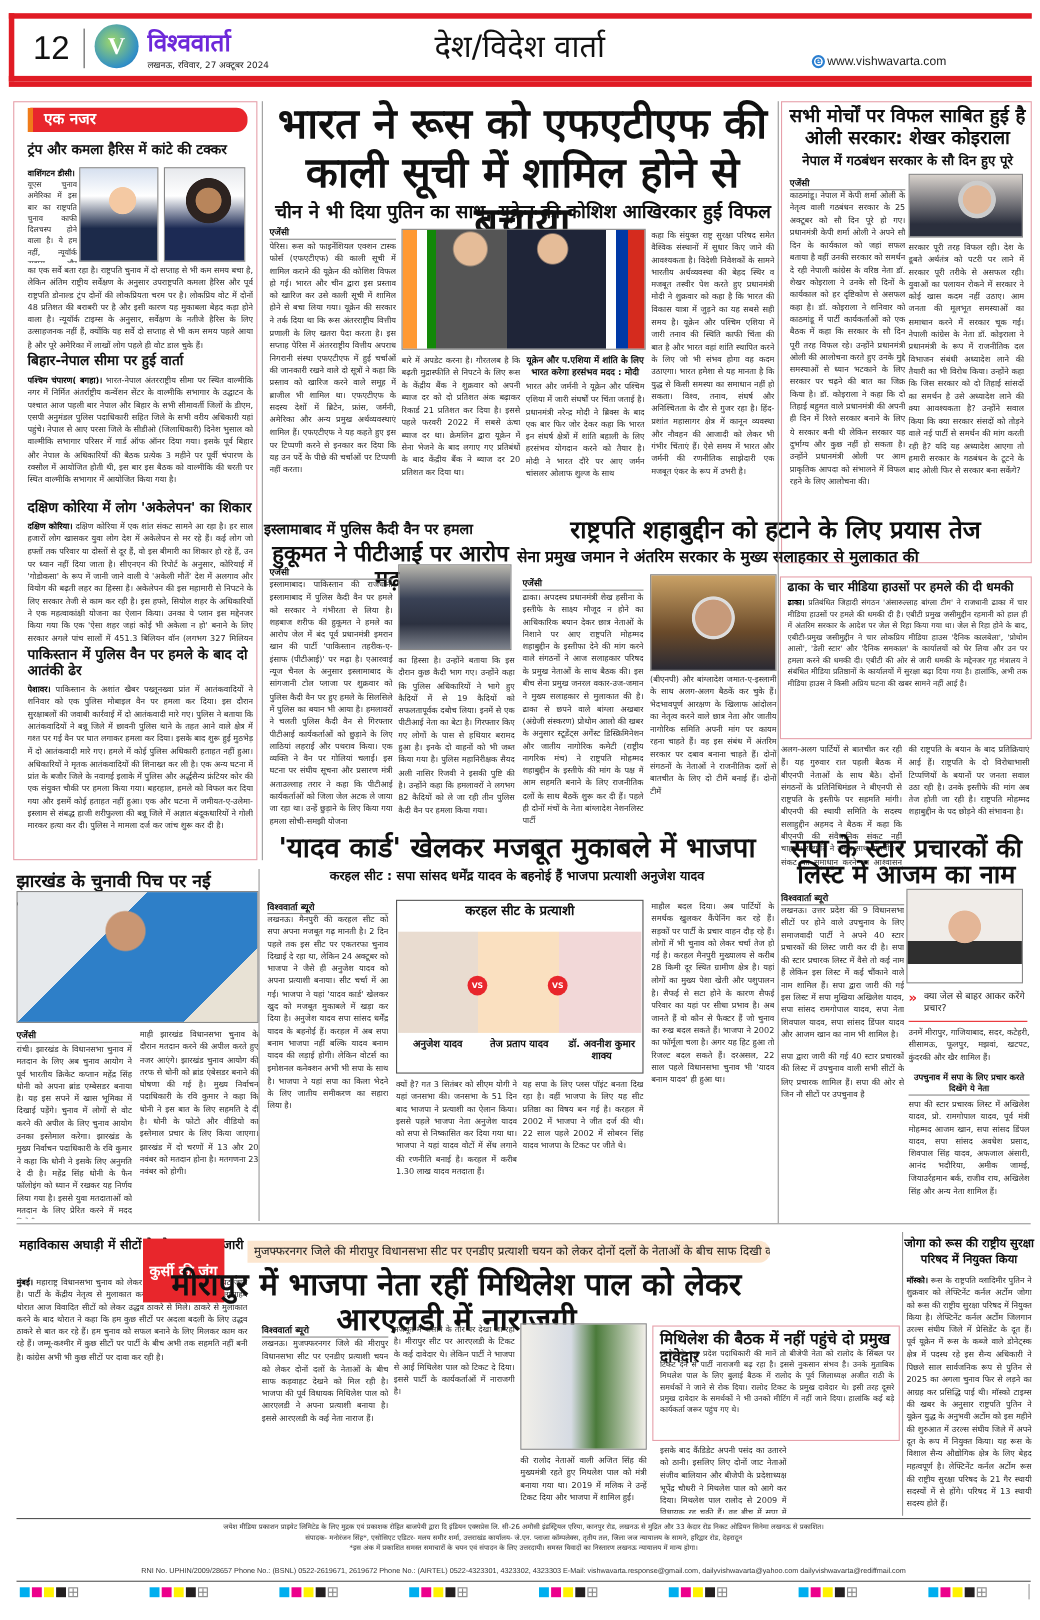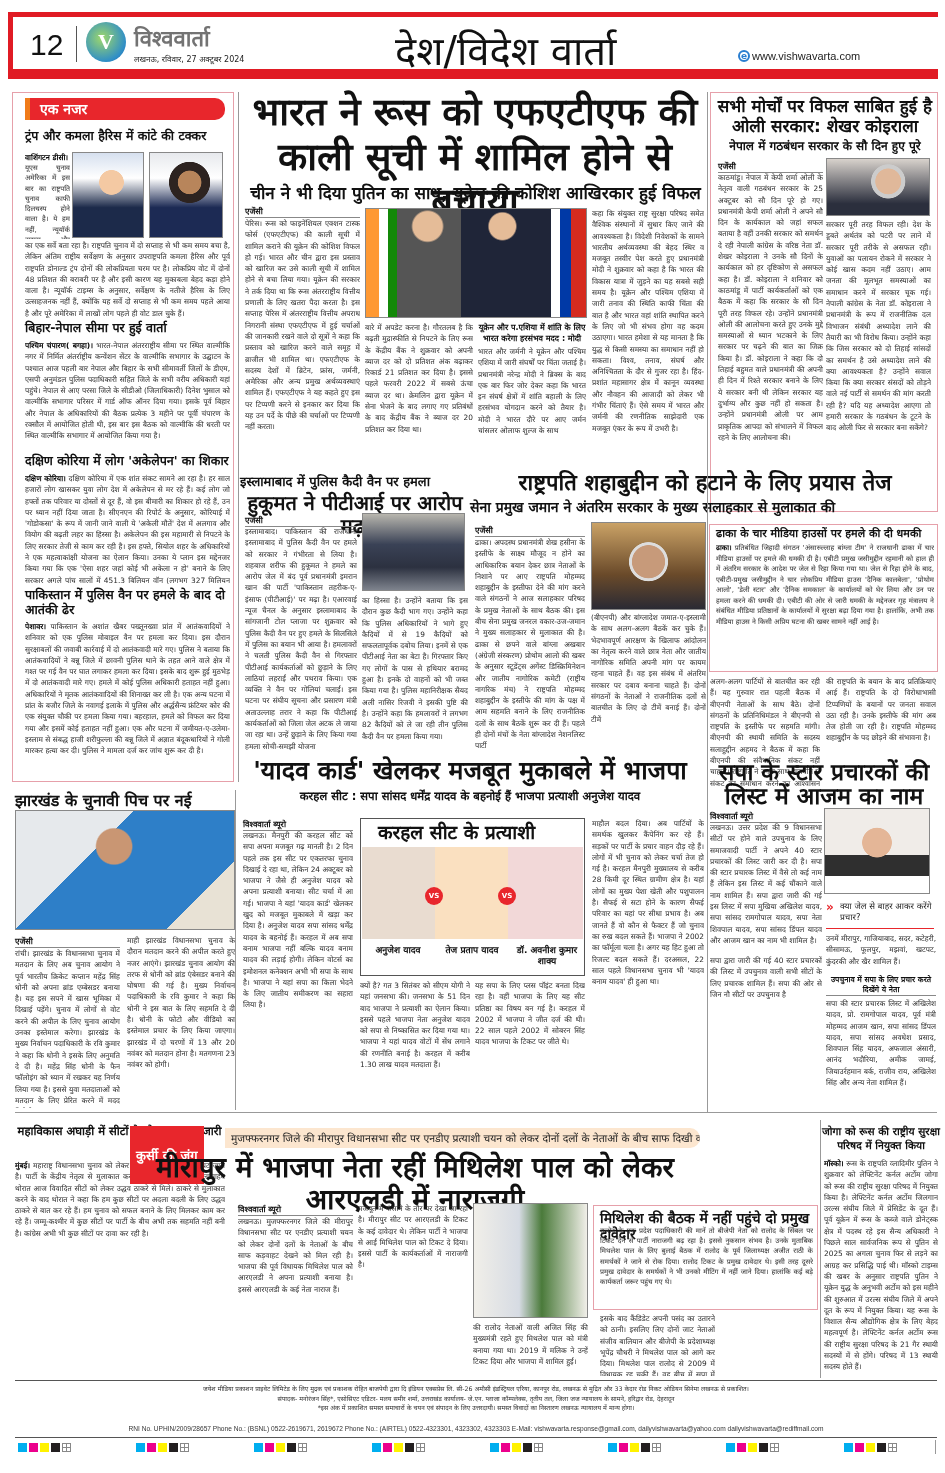--- a/index.html
+++ b/index.html
@@ -11,23 +11,23 @@
 .hd{font-family:"DejaVu Sans",sans-serif;font-weight:bold;color:#111;line-height:1.15}
 .pinkbox{border:1.5px solid #e6a0aa}
 .img{overflow:hidden;border:1px solid #888}
 .agency{font-size:8px;font-weight:bold;border-bottom:1px solid #888;padding-bottom:1px;margin-bottom:2px;color:#111}
 .divider{background:#999}
 
 #mast{left:8px;top:12px;width:930px;height:62px;border-left:5px solid #e01b24;border-top:5px solid #e01b24;border-bottom:5px solid #e01b24}
 #mast:before{content:"";position:absolute}
 #pageno{left:30px;top:28px;font-size:30px;font-family:"Liberation Sans",sans-serif;color:#111}
 #logo{left:86px;top:22px;width:40px;height:40px;border-radius:50%;background:radial-gradient(circle at 40% 40%,#9fd86a,#2f8ec7 70%,#1d5a9a);color:#fff;font-weight:bold;font-size:22px;text-align:center;line-height:40px;font-family:"Liberation Serif",serif}
-#brand{left:134px;top:22px;font-size:22px;font-weight:bold;color:#737373}
+#brand{left:134px;top:22px;font-size:22px;font-weight:bold;color:#6d28d9}
 #dateline{left:134px;top:53px;font-size:8px;color:#222}
-#section{left:395px;top:22px;font-size:40px;color:#111}
+#section{left:395px;top:22px;font-size:28px;color:#111}
 #site{left:752px;top:50px;font-size:11px;color:#222;font-family:"Liberation Sans",sans-serif}
 #site-ico{left:738px;top:50px;width:12px;height:12px;border-radius:50%;border:2px solid #2a7ed0;color:#2a7ed0;font-size:9px;line-height:8px;text-align:center;font-weight:bold}
 
 #eknazar{left:12px;top:92px;width:222px;height:690px}
 #eknazar-tag{left:25px;top:98px;width:200px;height:22px;background:#e8262c;border-left:5px solid #f07b1a;border-radius:0 10px 10px 0;color:#fff;font-size:14px;font-weight:bold;padding-left:10px;line-height:22px}
 .sub{font-size:12.5px;font-weight:bold;color:#111;line-height:15px}
 
 .p-trump{background:radial-gradient(circle at 55% 35%,#f4c9a3 0 18%,transparent 19%),linear-gradient(180deg,#d6e0ef 0,#fff 30%,#1c2a4a 65%)}
 .p-kamala{background:radial-gradient(circle at 55% 35%,#b8855b 0 17%,#2d2320 18% 30%,transparent 31%),linear-gradient(180deg,#e7e9ed 0,#fff 30%,#1c2a54 65%)}
 .p-modi{background:radial-gradient(circle at 28% 16%,#e5bc98 0 8%,transparent 9%),radial-gradient(circle at 62% 16%,#e5bc98 0 8%,transparent 9%),linear-gradient(90deg,#ff9933 0 6%,#fff 6% 10%,#138808 10% 14%,#555 14% 43%,#1f2538 43% 84%,#fff 84% 88%,#0039a6 88% 93%,#d52b1e 93%)}
@@ -122,21 +122,21 @@
 <div class="abs agency" style="left:15px;top:935px;width:105px">एजेंसी</div>
 <div class="abs txt" style="left:15px;top:948px;width:105px;height:160px">रांची। झारखंड के विधानसभा चुनाव में मतदान के लिए अब चुनाव आयोग ने पूर्व भारतीय क्रिकेट कप्तान महेंद्र सिंह धोनी को अपना ब्रांड एम्बेसडर बनाया है। यह इस सपने में खास भूमिका में दिखाई पड़ेंगे। चुनाव में लोगों से वोट करने की अपील के लिए चुनाव आयोग उनका इस्तेमाल करेगा। झारखंड के मुख्य निर्वाचन पदाधिकारी के रवि कुमार ने कहा कि धोनी ने इसके लिए अनुमति दे दी है। महेंद्र सिंह धोनी के फैन फॉलोइंग को ध्यान में रखकर यह निर्णय लिया गया है। इससे युवा मतदाताओं को मतदान के लिए प्रेरित करने में मदद मिलेगी।</div>
 <div class="abs txt" style="left:127px;top:935px;width:108px;height:173px">माही झारखंड विधानसभा चुनाव के दौरान मतदान करने की अपील करते हुए नजर आएंगे। झारखंड चुनाव आयोग की तरफ से धोनी को ब्रांड एंबेसडर बनाने की घोषणा की गई है। मुख्य निर्वाचन पदाधिकारी के रवि कुमार ने कहा कि धोनी ने इस बात के लिए सहमति दे दी है। धोनी के फोटो और वीडियो का इस्तेमाल प्रचार के लिए किया जाएगा। झारखंड में दो चरणों में 13 और 20 नवंबर को मतदान होना है। मतगणना 23 नवंबर को होगी।</div>
 
 <div class="abs hd" style="left:235px;top:757px;width:470px;font-size:25px;text-align:center">'यादव कार्ड' खेलकर मजबूत मुकाबले में भाजपा</div>
 <div class="abs hd" style="left:235px;top:790px;width:470px;font-size:11.5px;text-align:center">करहल सीट : सपा सांसद धर्मेंद्र यादव के बहनोई हैं भाजपा प्रत्याशी अनुजेश यादव</div>
 <div class="abs agency" style="left:243px;top:818px;width:110px">विश्ववार्ता ब्यूरो</div>
 <div class="abs txt" style="left:243px;top:830px;width:110px;height:280px">लखनऊ। मैनपुरी की करहल सीट को सपा अपना मजबूत गढ़ मानती है। 2 दिन पहले तक इस सीट पर एकतरफा चुनाव दिखाई दे रहा था, लेकिन 24 अक्टूबर को भाजपा ने जैसे ही अनुजेश यादव को अपना प्रत्याशी बनाया। सीट चर्चा में आ गई। भाजपा ने यहां 'यादव कार्ड' खेलकर खुद को मजबूत मुकाबले में खड़ा कर दिया है। अनुजेश यादव सपा सांसद धर्मेंद्र यादव के बहनोई हैं। करहल में अब सपा बनाम भाजपा नहीं बल्कि यादव बनाम यादव की लड़ाई होगी। लेकिन वोटर्स का इमोशनल कनेक्शन अभी भी सपा के साथ है। भाजपा ने यहां सपा का किला भेदने के लिए जातीय समीकरण का सहारा लिया है।</div>
 
 <div class="abs" style="left:360px;top:818px;width:225px;height:158px;border:1px solid #555;background:#fff"></div>
-<div class="abs hd" style="left:344px;top:822px;width:225px;font-size:19px;text-align:center">करहल सीट के प्रत्याशी</div>
+<div class="abs hd" style="left:360px;top:822px;width:225px;font-size:12px;text-align:center">करहल सीट के प्रत्याशी</div>
 <div class="abs img p-karhal" style="left:362px;top:847px;width:221px;height:92px;border:none"></div>
 <div class="vs" style="left:425px;top:887px">VS</div>
 <div class="vs" style="left:498px;top:887px">VS</div>
 <div class="cand" style="left:362px;top:945px;width:72px">अनुजेश यादव</div>
 <div class="cand" style="left:436px;top:945px;width:72px">तेज प्रताप यादव</div>
 <div class="cand" style="left:510px;top:945px;width:74px">डॉ. अवनीश कुमार शाक्य</div>
 
 <div class="abs txt" style="left:360px;top:980px;width:110px;height:130px">क्यों है? गत 3 सितंबर को सीएम योगी ने यहां जनसभा की। जनसभा के 51 दिन बाद भाजपा ने प्रत्याशी का ऐलान किया। इससे पहले भाजपा नेता अनुजेश यादव को सपा से निष्कासित कर दिया गया था। भाजपा ने यहां यादव वोटों में सेंध लगाने की रणनीति बनाई है। करहल में करीब 1.30 लाख यादव मतदाता हैं।</div>
 <div class="abs txt" style="left:475px;top:980px;width:110px;height:130px">यह सपा के लिए प्लस पॉइंट बनता दिख रहा है। वहीं भाजपा के लिए यह सीट प्रतिष्ठा का विषय बन गई है। करहल में 2002 में भाजपा ने जीत दर्ज की थी। 22 साल पहले 2002 में सोबरन सिंह यादव भाजपा के टिकट पर जीते थे।</div>
 <div class="abs txt" style="left:592px;top:818px;width:112px;height:292px">माहौल बदल दिया। अब पार्टियों के समर्थक खुलकर कैंपेनिंग कर रहे हैं। सड़कों पर पार्टी के प्रचार वाहन दौड़ रहे हैं। लोगों में भी चुनाव को लेकर चर्चा तेज हो गई है। करहल मैनपुरी मुख्यालय से करीब 28 किमी दूर स्थित ग्रामीण क्षेत्र है। यहां लोगों का मुख्य पेशा खेती और पशुपालन है। सैफई से सटा होने के कारण सैफई परिवार का यहां पर सीधा प्रभाव है। अब जानते हैं वो कौन से फैक्टर हैं जो चुनाव का रुख बदल सकते हैं। भाजपा ने 2002 का फॉर्मूला चला है। अगर यह हिट हुआ तो रिजल्ट बदल सकते हैं। दरअसल, 22 साल पहले विधानसभा चुनाव भी 'यादव बनाम यादव' ही हुआ था।</div>

